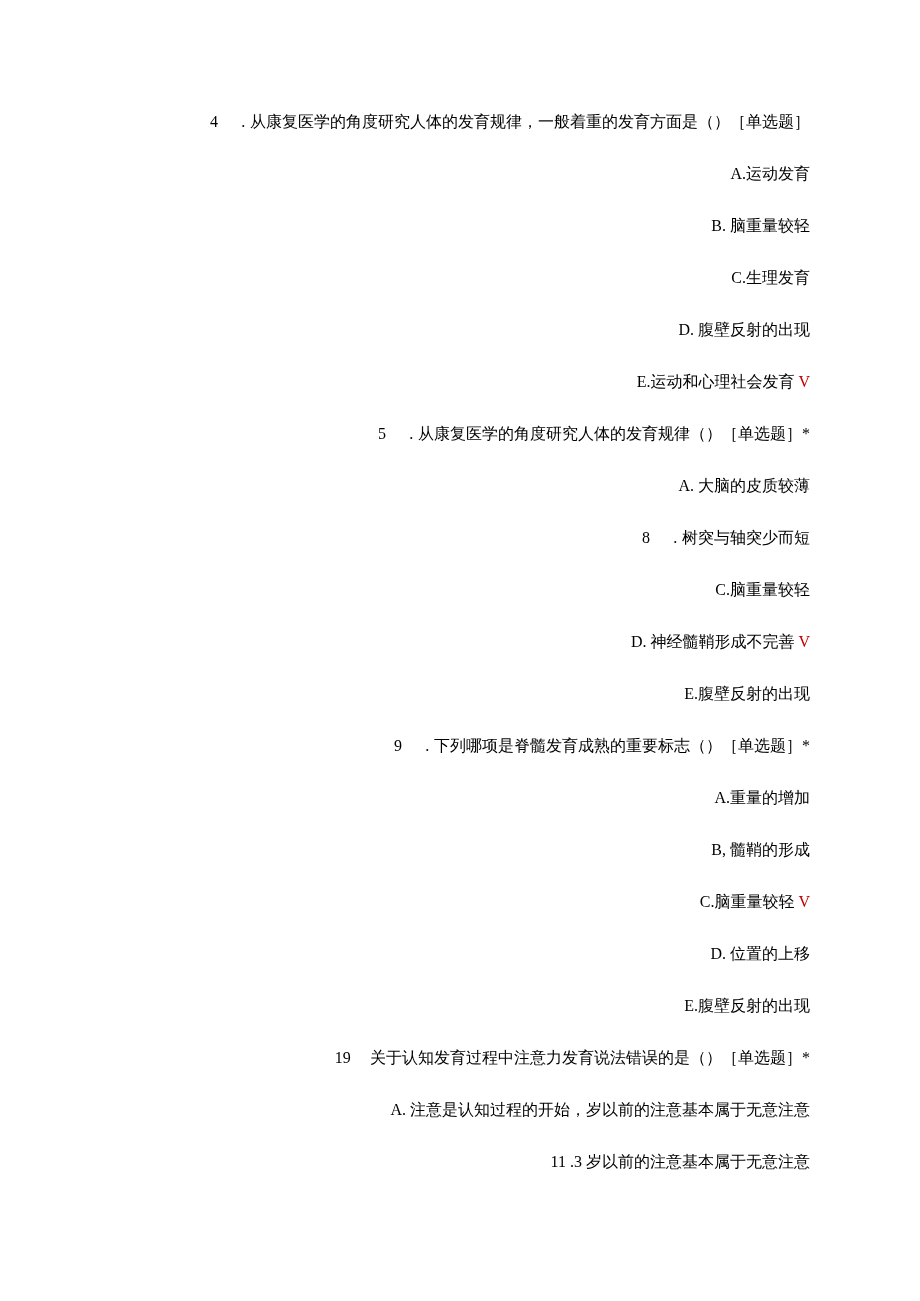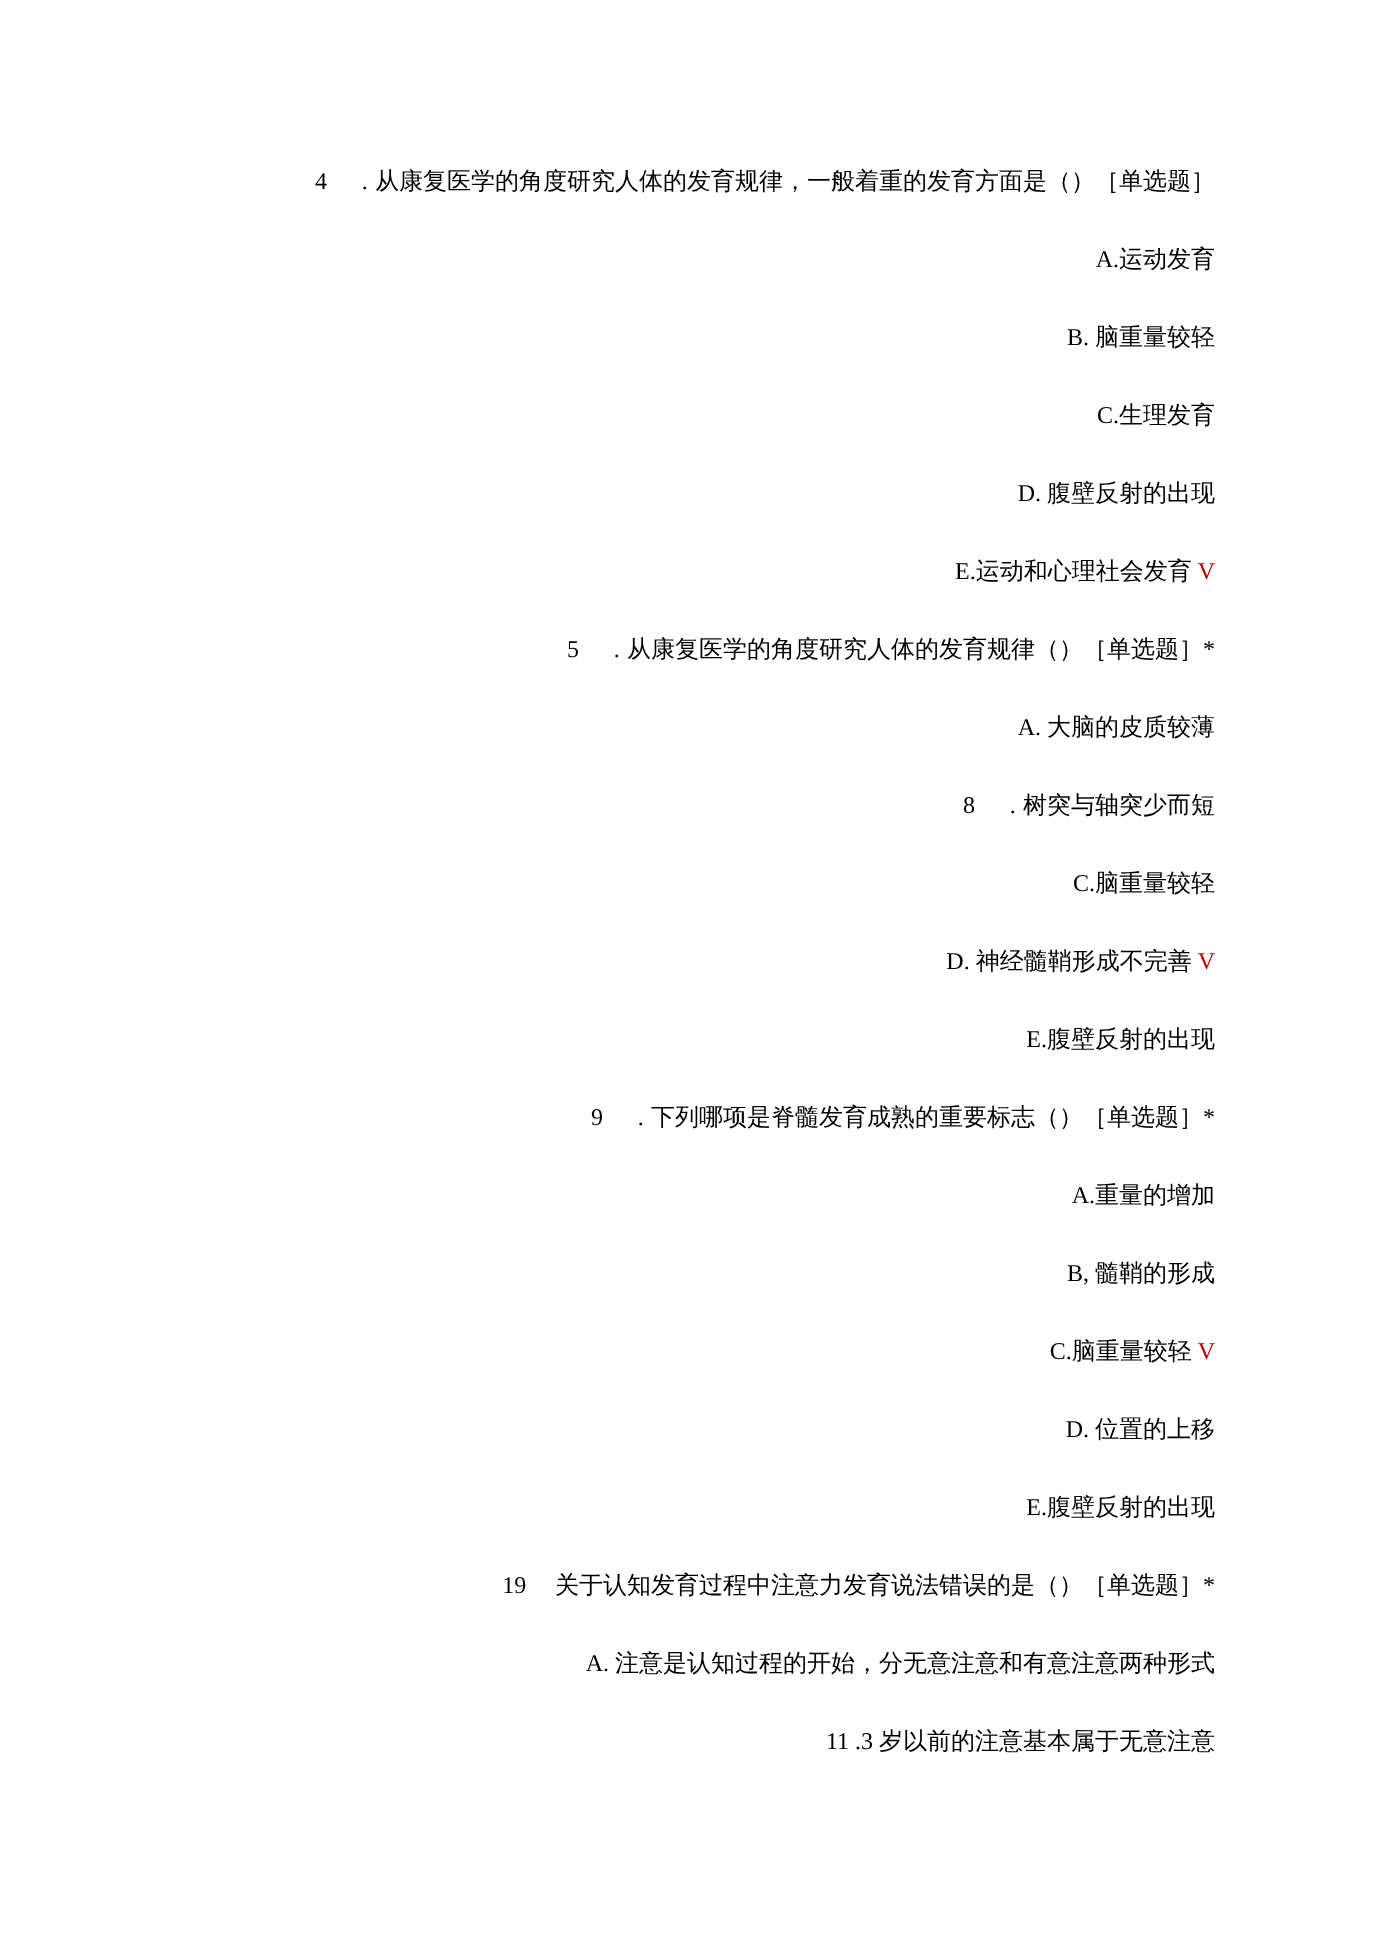--- a/index.html
+++ b/index.html
@@ -74,17 +74,17 @@
 <div class="line">B, 髓鞘的形成</div>
 <div class="line">
   <span>C.脑重量较轻</span> <span class="mark">V</span>
 </div>
 <div class="line">D. 位置的上移</div>
 <div class="line">E.腹壁反射的出现</div>
 
 <div class="line">
   <span class="qnum">19</span><span class="gap-after-num"></span><span class="qtext">关于认知发育过程中注意力发育说法错误的是（）［单选题］*</span>
 </div>
-<div class="line">A. 注意是认知过程的开始，分无意注意和有意注意两种形式</div>
+<div class="line">A. 注意是认知过程的开始，岁以前的注意基本属于无意注意</div>
 
 <div class="line">
   <span class="qnum">11 .</span><span class="qtext">3 岁以前的注意基本属于无意注意</span>
 </div>
 
 </body></html>

